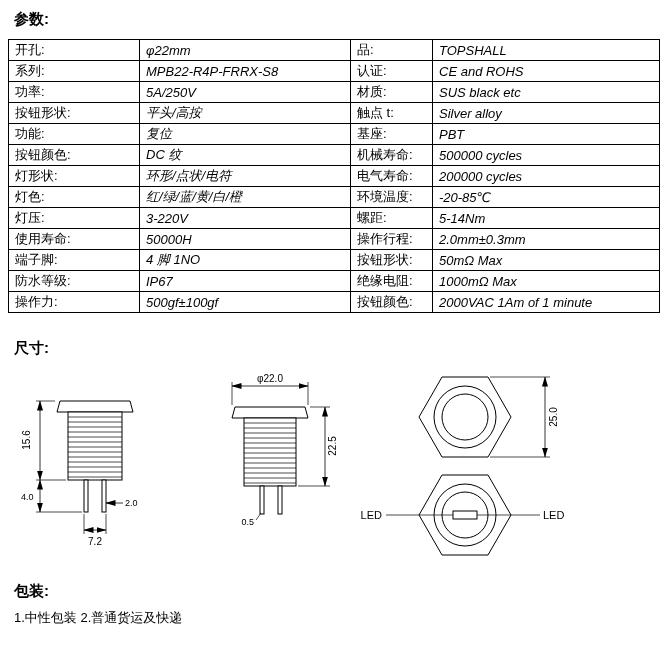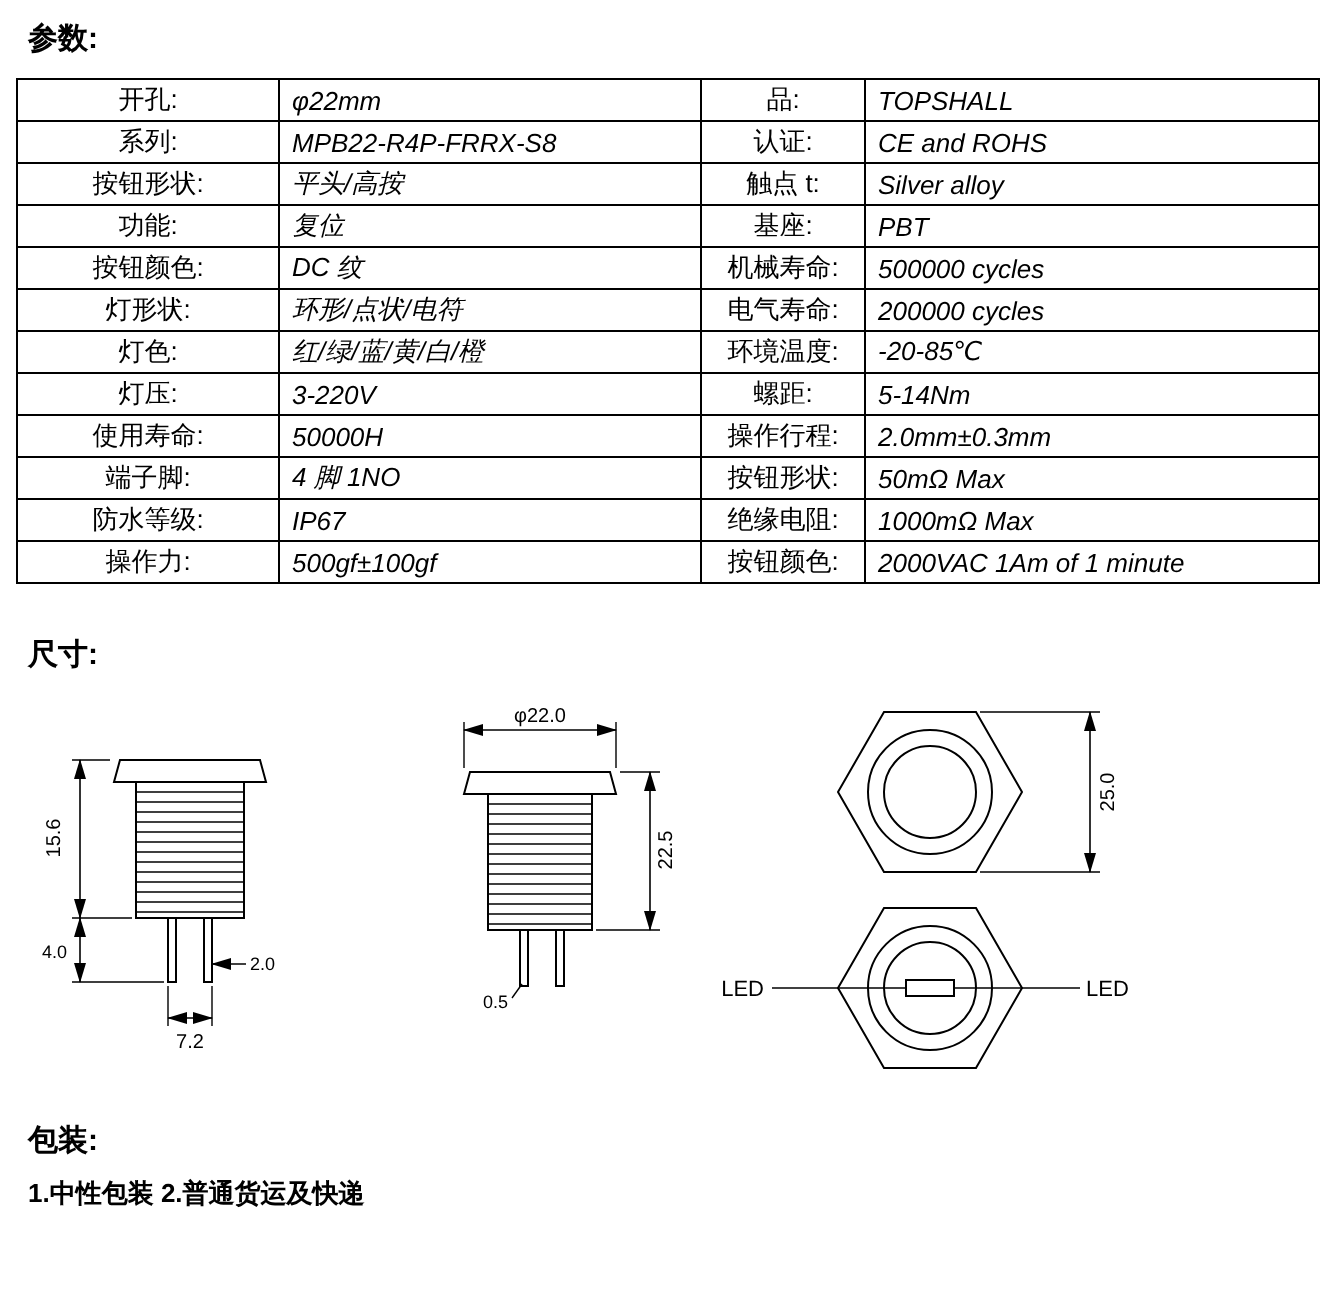--- a/index.html
+++ b/index.html
@@ -10,26 +10,26 @@
   }
   .page { width:667px; height:649px; padding:8px 20px 0 8px; overflow:hidden; }
   h3.sec { font-size:15px; font-weight:bold; margin:2px 0 10px 6px; }
   h3.sec.dims { margin:26px 0 14px 6px; }
   h3.sec.pack { margin:10px 0 8px 6px; }
   table.spec { border-collapse:collapse; width:651px; table-layout:fixed; }
   table.spec td {
     border:1px solid #000; font-size:13px; padding:1px 6px; height:21px;
     overflow:hidden; white-space:nowrap; vertical-align:middle;
   }
-  td.lbl { text-align:center;margin-left:33px; }
+  td.lbl { text-align:left;margin-left:33px; }
   td.val { text-align:left;font-style:italic; }
   .drawing { margin:2px 0 0 12px; }
   .drawing svg { display:block; }
   .drawing text { font-family:"Liberation Sans","DejaVu Sans",sans-serif; fill:#000; }
-  .pack-text { font-size:13px; margin:2px 0 0 6px;font-weight:bold; }
+  .pack-text { font-size:13px; margin:2px 0 0 6px; }
   .outline { fill:#ffffff; stroke:#000; stroke-width:1; }
   .thin { fill:none; stroke:#000; stroke-width:0.7; }
   .dim { stroke:#000; stroke-width:0.8; fill:none; }
   .ext { stroke:#000; stroke-width:0.7; fill:none; }
 </style>
 </head>
 <body>
 
 <div class="page">
 
@@ -47,20 +47,26 @@
           <td class="lbl">开孔:</td>
           <td class="val">φ22mm</td>
           <td class="lbl">品:</td>
           <td class="val">TOPSHALL</td>
         </tr>
         <tr>
           <td class="lbl">系列:</td>
           <td class="val">MPB22-R4P-FRRX-S8</td>
           <td class="lbl">认证:</td>
           <td class="val">CE and ROHS</td>
+        </tr>
+        <tr>
+          <td class="lbl">功率:</td>
+          <td class="val">5A/250V</td>
+          <td class="lbl">材质:</td>
+          <td class="val">SUS black etc</td>
         </tr>
         <tr>
           <td class="lbl">按钮形状:</td>
           <td class="val">平头/高按</td>
           <td class="lbl">触点 t:</td>
           <td class="val">Silver alloy</td>
         </tr>
         <tr>
           <td class="lbl">功能:</td>
           <td class="val">复位</td>

